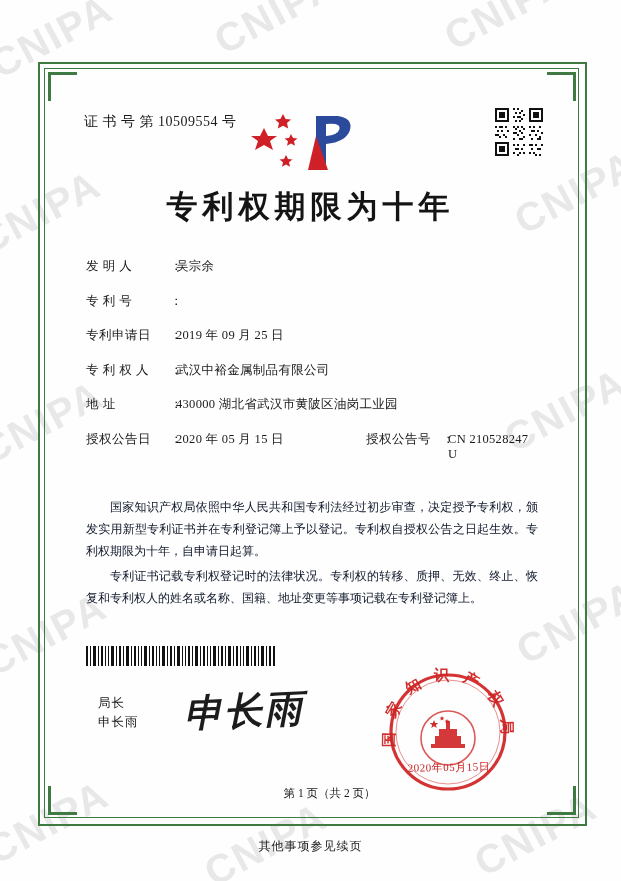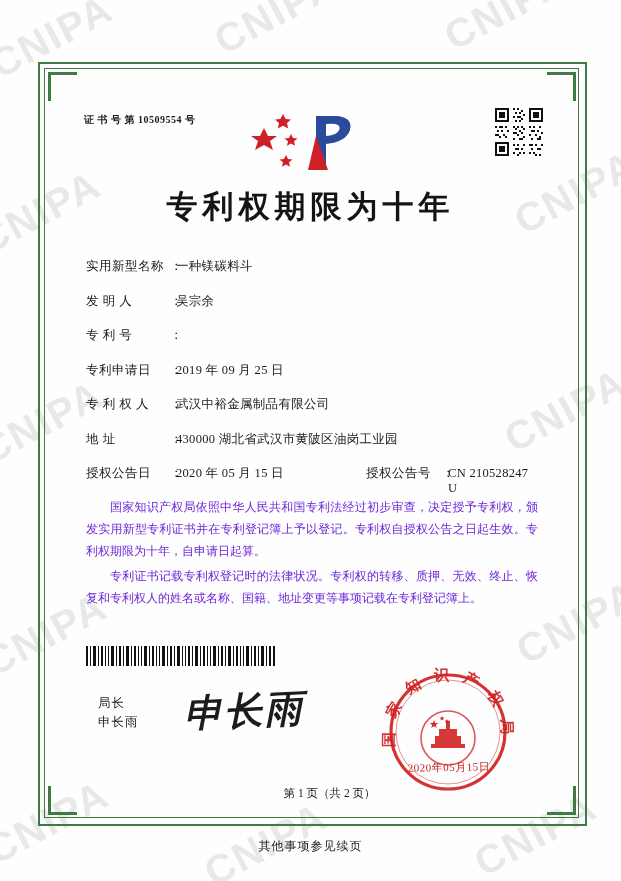--- a/index.html
+++ b/index.html
@@ -78,24 +78,23 @@
     top: 68px;
     width: 533px;
     height: 748px;
     z-index: 3;
   }
 
   .cert-no {
     position: absolute;
     left: 40px;
     top: 45px;
-    font-size: 10px;
+    font-size: 14px;
     color: #1a1a1a;
     letter-spacing: 0.5px;
-    font-weight: bold;
   }
 
   
   .qr {
     position: absolute;
     right: 32px;
     top: 38px;
     width: 52px;
     height: 52px;
     background: #ffffff;
@@ -156,21 +155,21 @@
   }
   .field-value2 { flex: 1; letter-spacing: 0.3px; }
 
   .paragraphs {
     position: absolute;
     left: 42px;
     top: 428px;
     width: 452px;
     font-size: 12px;
     line-height: 1.85;
-    color: #6d28d9;
+    color: #0f172a;
     text-align: justify;
     font-family: Liberation Serif, serif;
   }
   .paragraphs p {
     margin: 0 0 2px 0;
     text-indent: 24px;
   }
 
   
   .barcode {
@@ -375,25 +374,20 @@
         <path d="M70 10 L70 64 L80 64 L80 38 Q100 36 104 24 Q107 12 92 10 Z" fill="#2b4a9b"></path>
         <path d="M80 18 L80 30 Q92 29 93.5 23 Q95 16.5 80 18 Z" fill="#ffffff"></path>
         <path d="M62 64 L82 64 L70 30 Z" fill="#d02027"></path>
       </svg>
     </div>
 
     <div class="doc-title">专利权期限为十年</div>
 
     <div class="fields">
       <div class="field-row">
-        <span class="field-label">实用新型名称</span>
-        <span class="field-sep">：</span>
-        <span class="field-value">一种镁碳料斗</span>
-      </div>
-      <div class="field-row">
         <span class="field-label">发 明 人</span>
         <span class="field-sep">：</span>
         <span class="field-value">吴宗余</span>
       </div>
       <div class="field-row">
         <span class="field-label">专 利 号</span>
         <span class="field-sep">：</span>
       </div>
       <div class="field-row">
         <span class="field-label">专利申请日</span>

